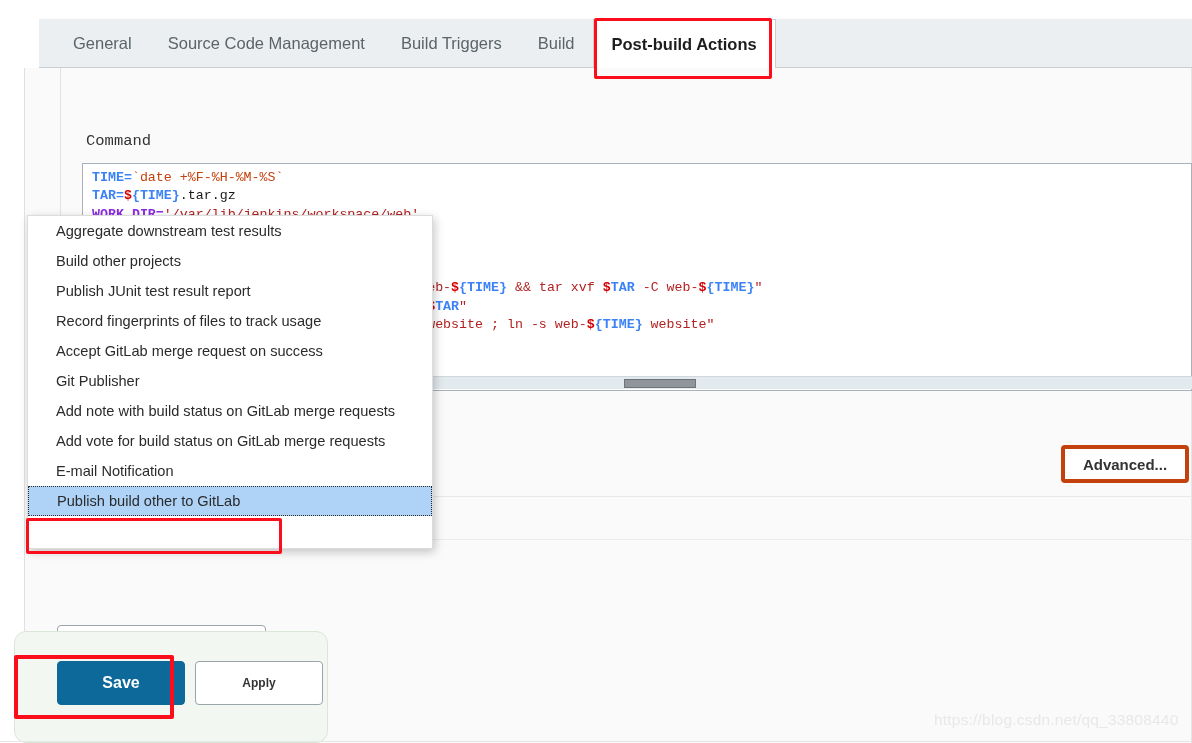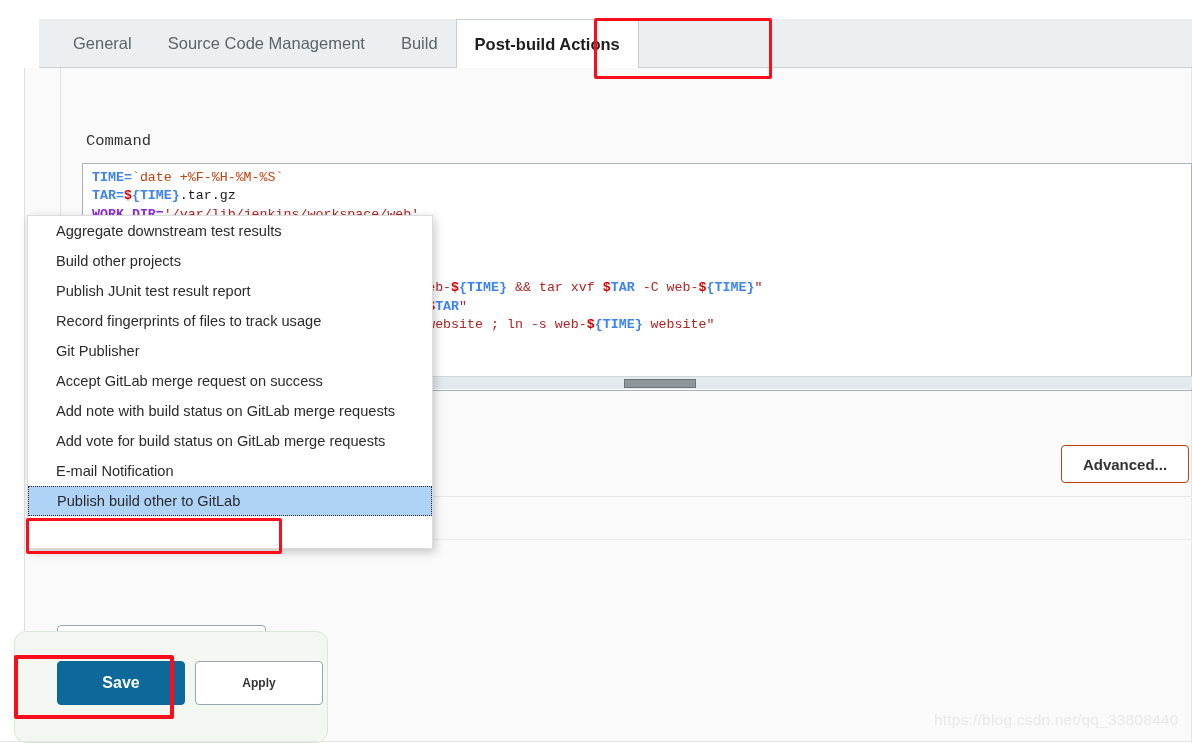--- a/index.html
+++ b/index.html
@@ -127,21 +127,21 @@
     background: #8f9599;
     border: 1px solid #6f7478;
   }
 
   
   .btn {
     font-family: "Liberation Sans", sans-serif;
     font-weight: bold;
     font-size: 15px;
     background: #ffffff;
-    border: 1px solid #c2410c;
+    border: 4px solid #c2410c;
     border-radius: 4px;
     color: #333333;
     cursor: pointer;
   }
   .btn-advanced {
     position: absolute;
     left: 1036px; top: 377px;
     width: 128px; height: 38px;
   }
 
@@ -280,20 +280,21 @@
 </style>
 </head>
 <body>
 
 <div id="root">
 
   <div class="tabbar">
     <div class="tabs">
       <div class="tab">General</div>
       <div class="tab">Source Code Management</div>
+      <div class="tab">Build Triggers</div>
       <div class="tab">Build</div>
       <div class="tab active">Post-build Actions</div>
     </div>
   </div>
   <div class="annot-tab"></div>
 
   <div class="page-body">
 
     <div class="inner-rail"></div>
 
@@ -324,22 +325,22 @@
       <span>Add post-build action</span>
       <span class="caret-up"></span>
     </div>
   </div>
 
   <div class="dropdown">
     <div class="dd-item">Aggregate downstream test results</div>
     <div class="dd-item">Build other projects</div>
     <div class="dd-item">Publish JUnit test result report</div>
     <div class="dd-item">Record fingerprints of files to track usage</div>
+    <div class="dd-item">Accept GitLab merge request on success</div>
     <div class="dd-item">Git Publisher</div>
-    <div class="dd-item">Accept GitLab merge request on success</div>
     <div class="dd-item">Add note with build status on GitLab merge requests</div>
     <div class="dd-item">Add vote for build status on GitLab merge requests</div>
     <div class="dd-item">E-mail Notification</div>
     <div class="dd-item selected">Publish build other to GitLab</div>
   </div>
   <div class="annot-dd"></div>
 
   <div class="savebar">
     <button class="btn-save">Save</button>
     <button class="btn-apply">Apply</button>

